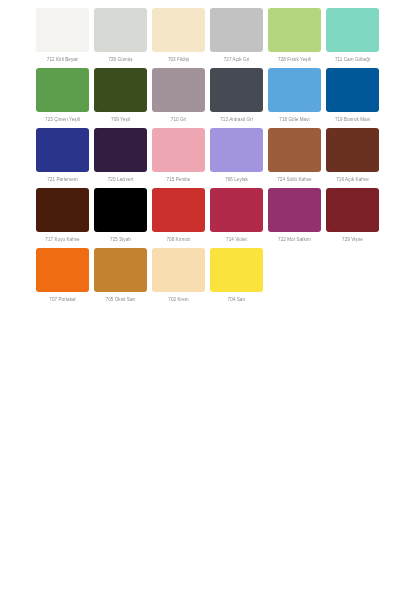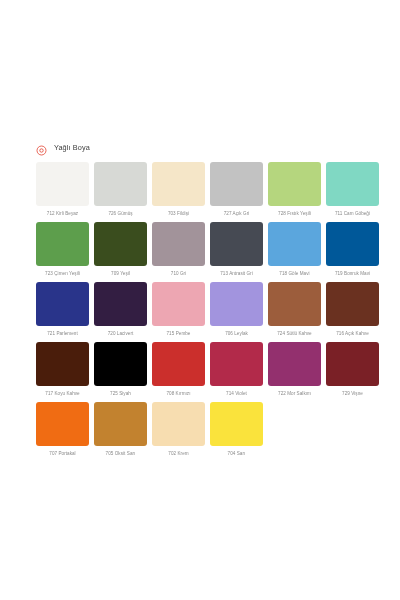--- a/index.html
+++ b/index.html
@@ -86,29 +86,20 @@
     white-space: nowrap;
     width: 53px;
     overflow: hidden;
   }
 </style>
 </head>
 <body>
 
 <div class="page">
 
-  <div class="section-header">
-    <span class="brand-icon">
-      <svg width="11" height="11" viewBox="0 0 22 22" xmlns="http://www.w3.org/2000/svg">
-        <circle cx="11" cy="11" r="9" fill="none" stroke="#e2402f" stroke-width="1.6"></circle>
-        <circle cx="11" cy="11" r="3.4" fill="none" stroke="#e2402f" stroke-width="1.6"></circle>
-      </svg>
-    </span>
-    <span class="section-title">Yağlı Boya</span>
-  </div>
 
   <div class="swatch-grid">
       <div class="swatch-cell">
         <div class="swatch-chip" style="background: rgb(244, 243, 240);"></div>
         <div class="swatch-label">712 Kirli Beyaz</div>
       </div>
       <div class="swatch-cell">
         <div class="swatch-chip" style="background: rgb(215, 217, 213);"></div>
         <div class="swatch-label">726 Gümüş</div>
       </div>

